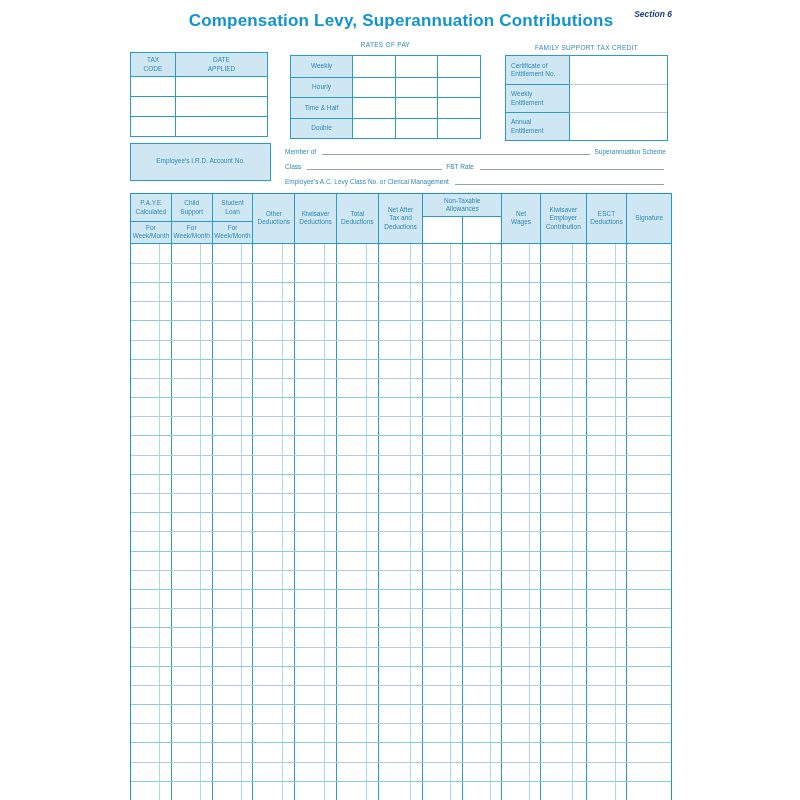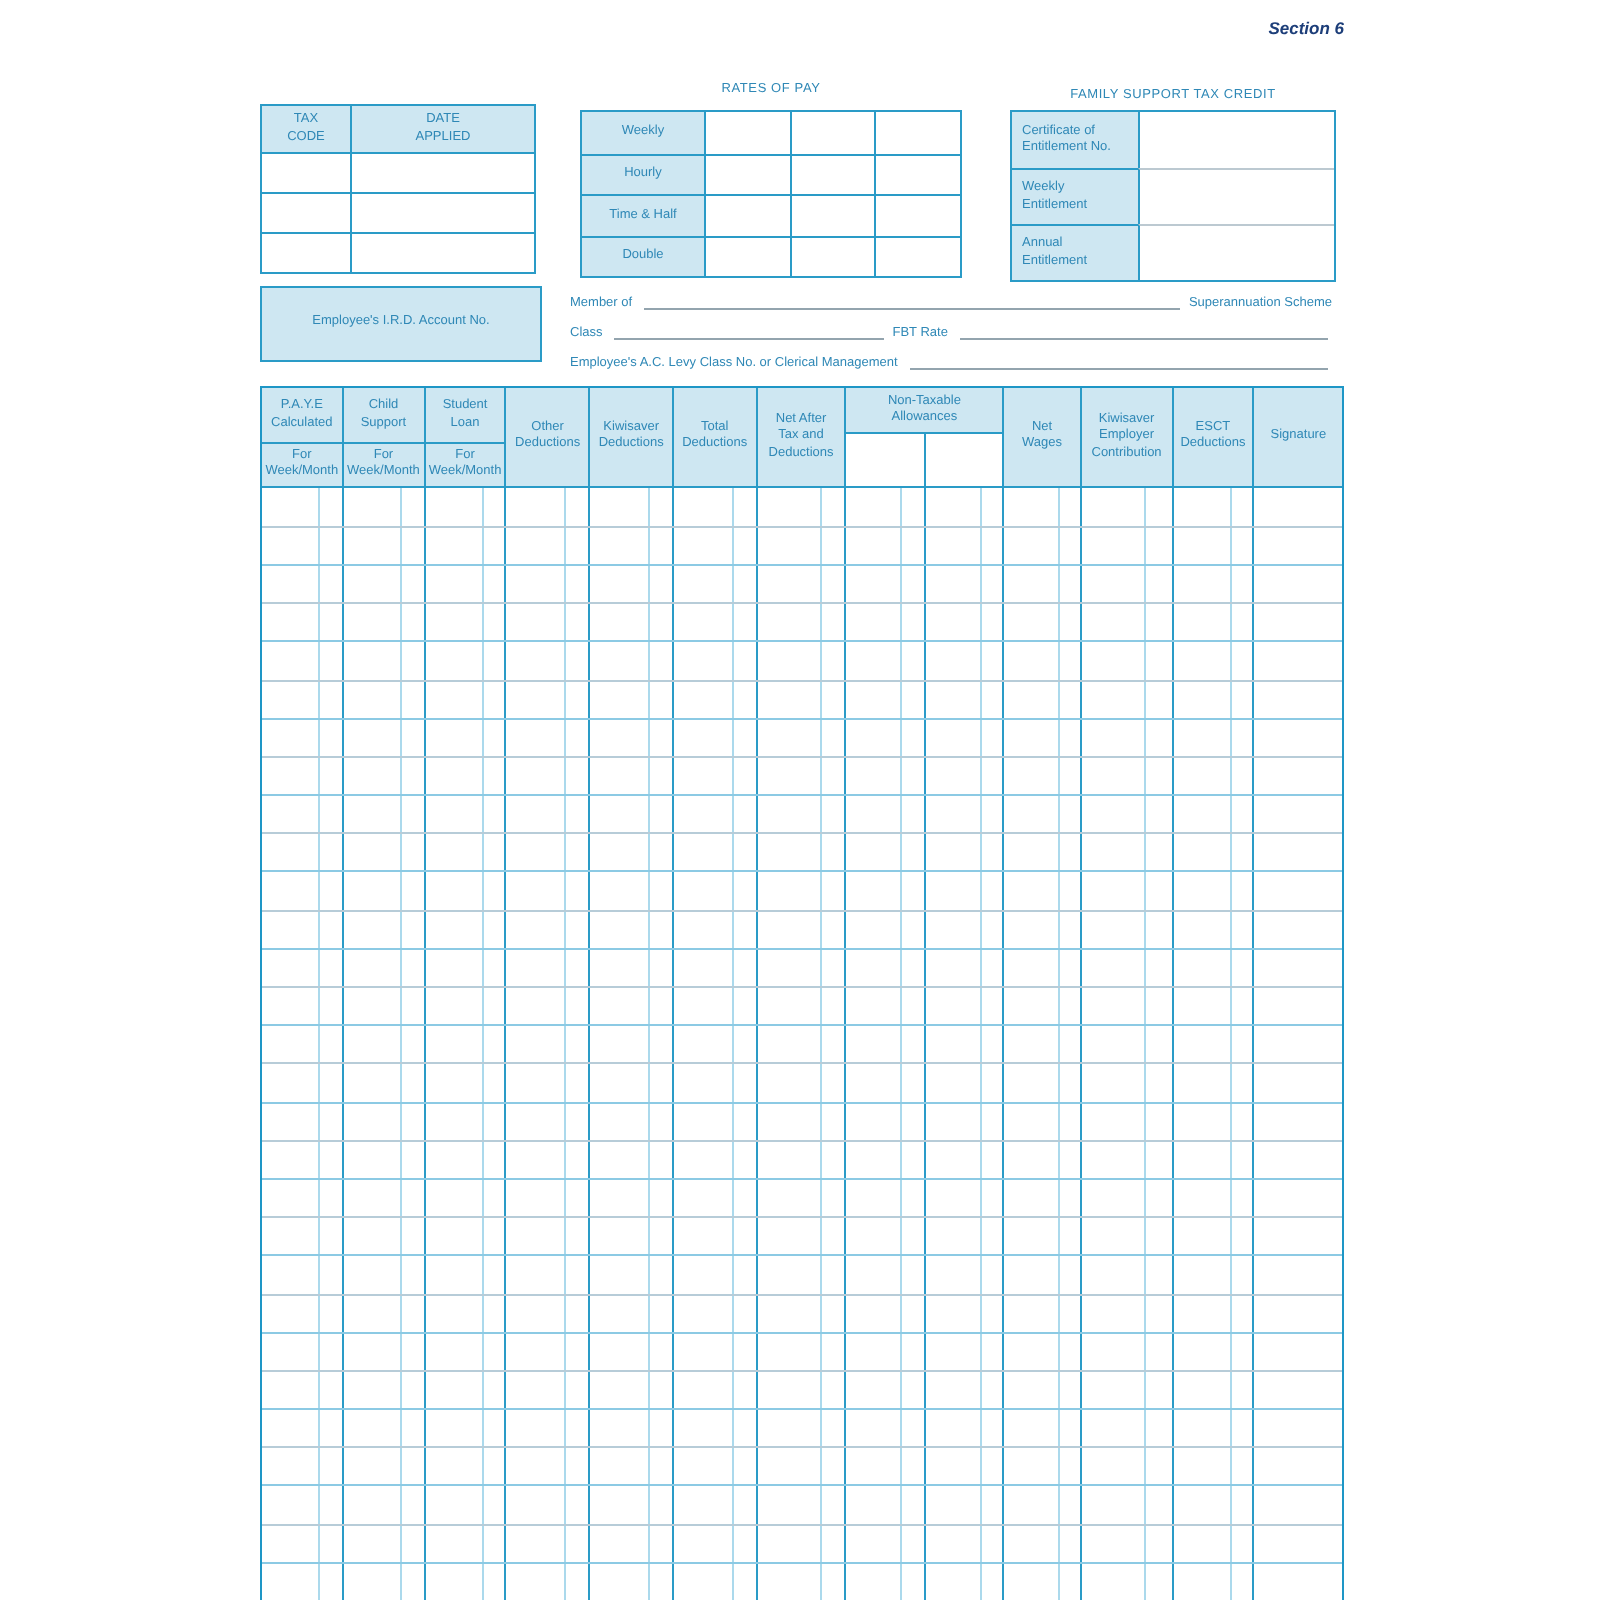--- a/index.html
+++ b/index.html
@@ -76,20 +76,21 @@
   .grow.alt + .grow { border-top-color:#b7ccd8; }
   .gcell { flex-basis:0; display:flex; min-width:0; }
   .gd { flex:13; } .gc { flex:5; border-left:1px solid #abd9ec; }
   .half { flex:1; display:flex; } .half + .half { border-left:1px solid #2a9bc9; }
 </style>
 </head>
 <body>
 
 <div class="page">
 
+  <div class="title">Compensation Levy, Superannuation Contributions</div>
   <div class="section-label">Section 6</div>
 
   <div class="tax-table">
     <div class="tt-head">
       <div class="tt-c1 sm">TAX
 CODE</div>
       <div class="tt-c2 sm">DATE
 APPLIED</div>
     </div>
     <div class="tt-row">

